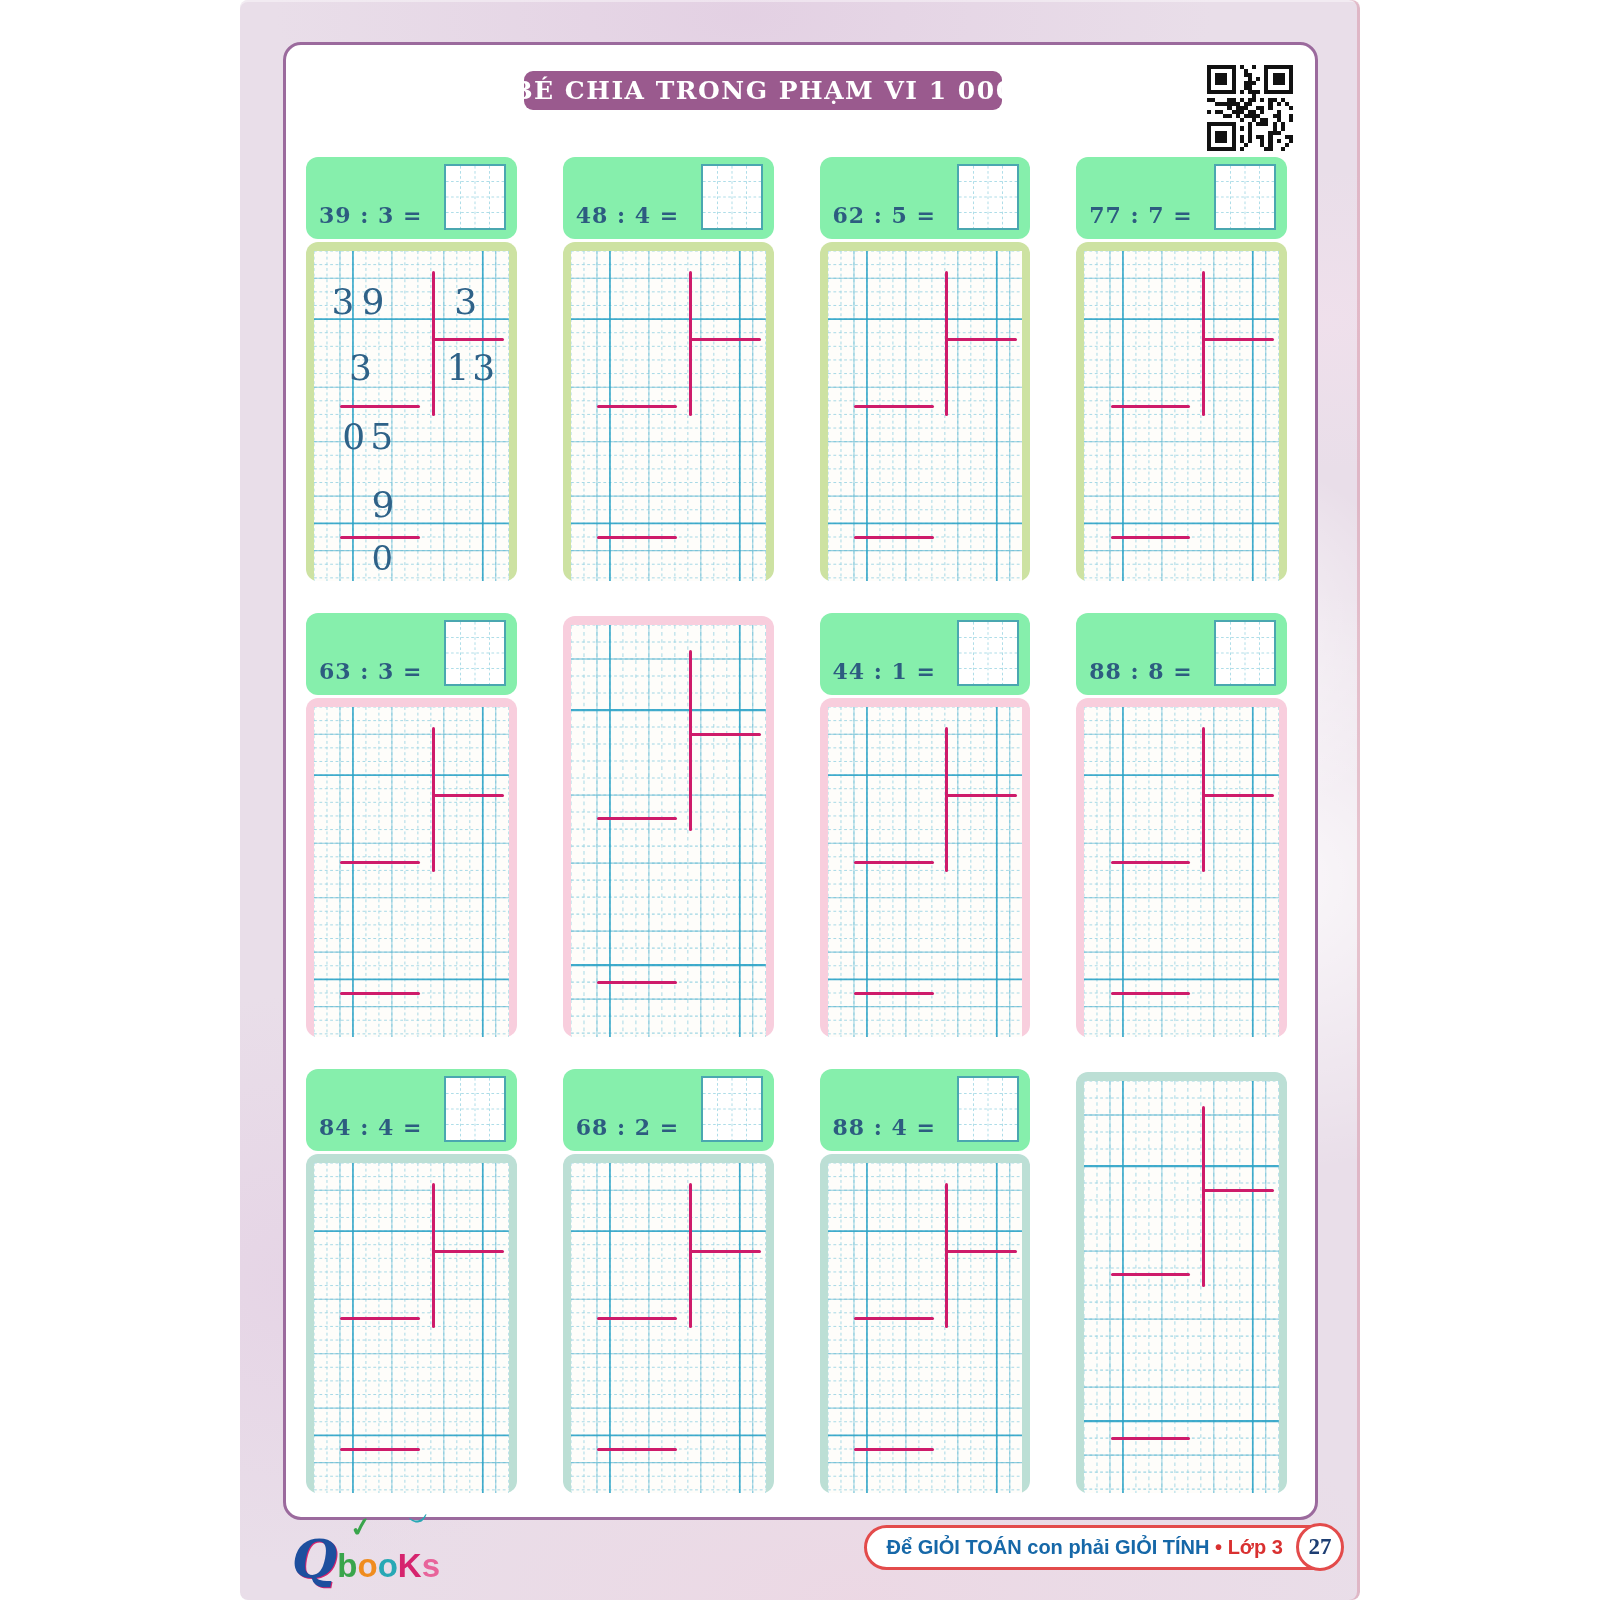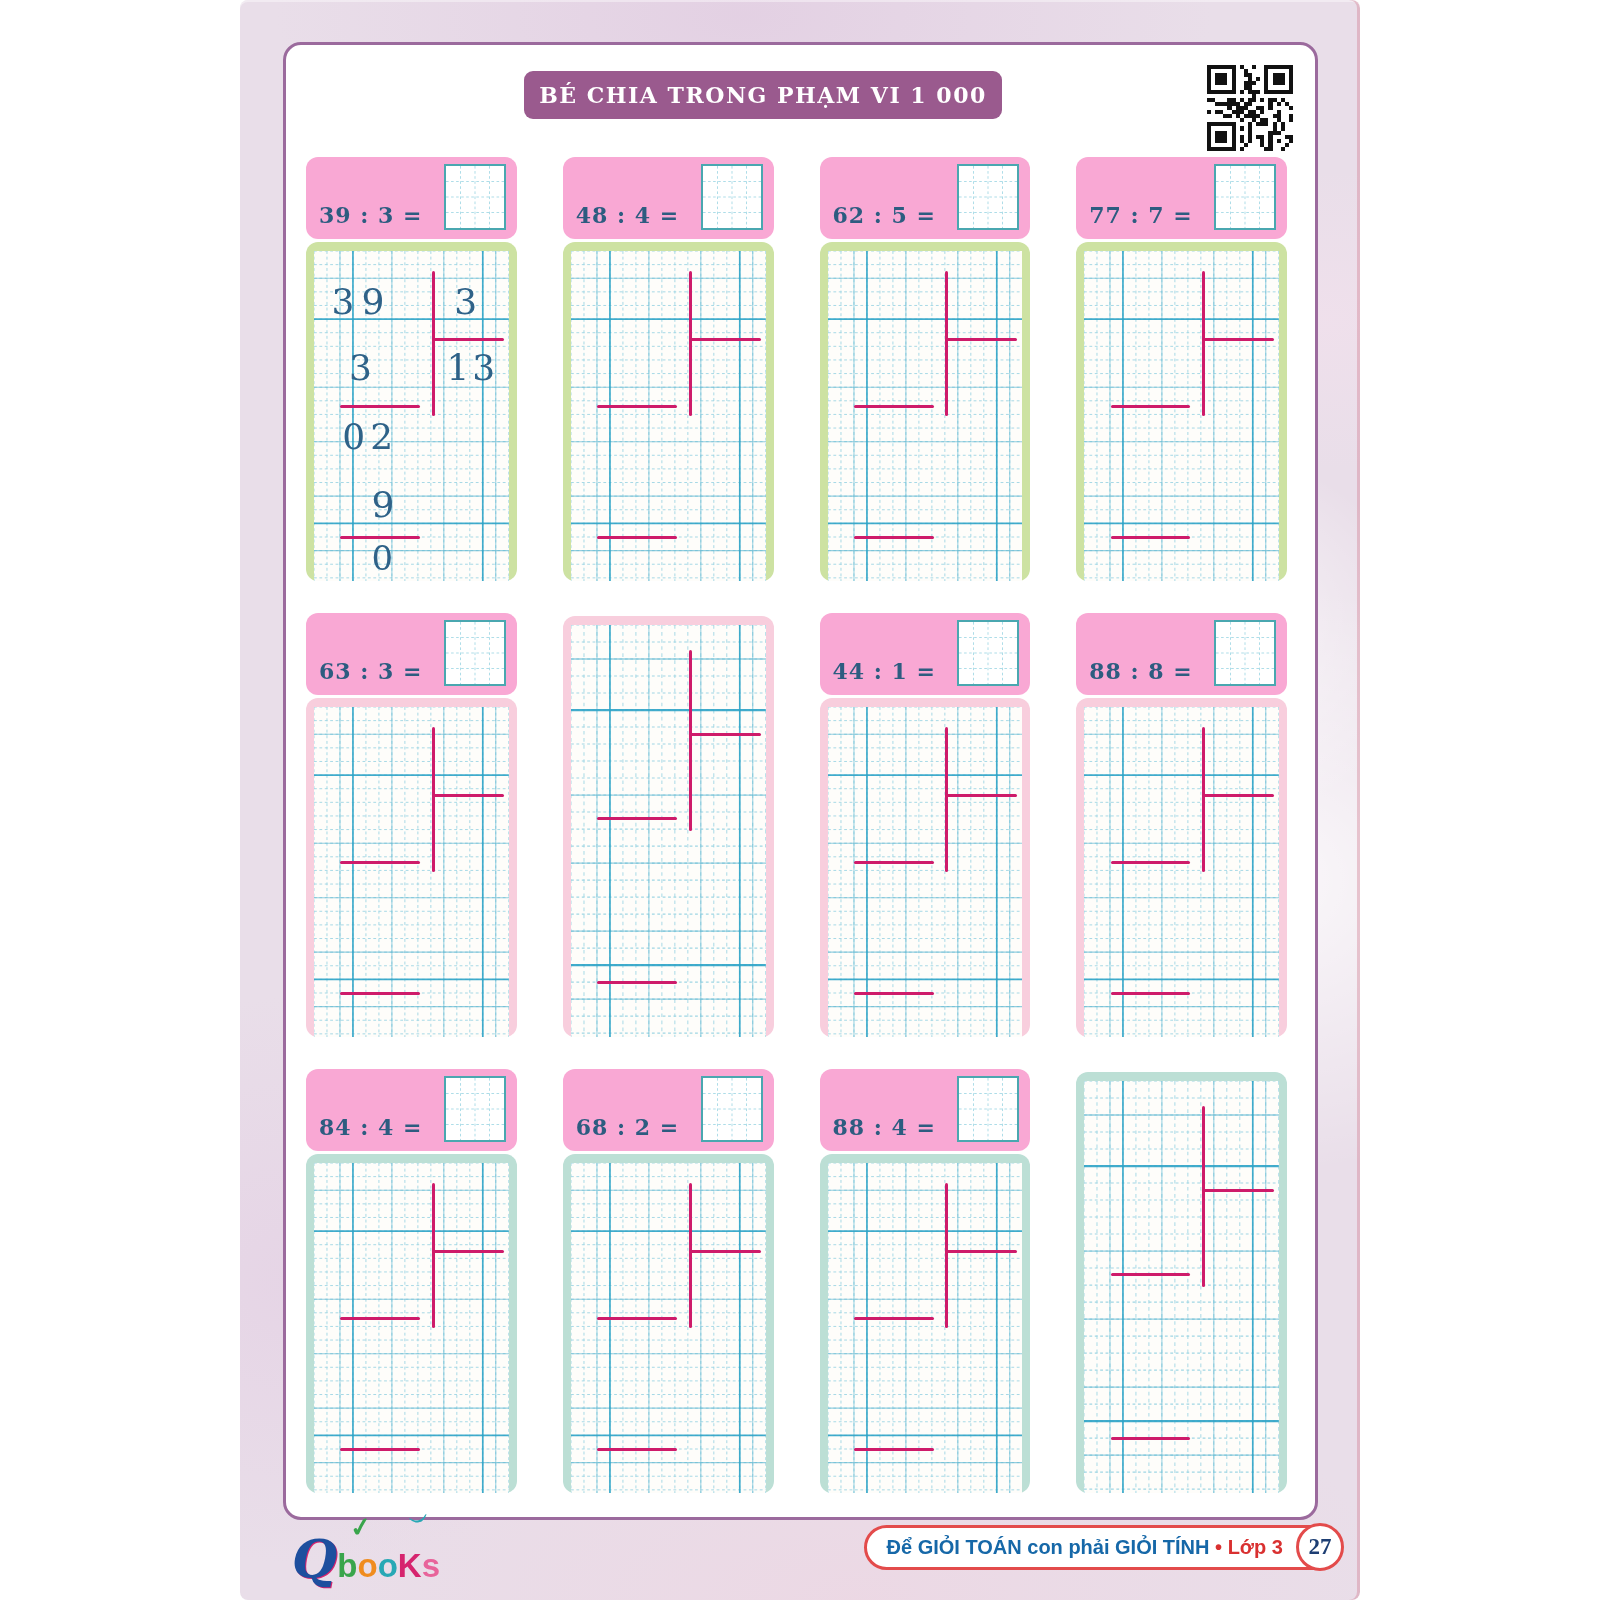--- a/index.html
+++ b/index.html
@@ -20,35 +20,35 @@
       #e9dee9;
     border-radius:8px;
     box-shadow: inset -3px 0 0 rgba(207,121,142,.38), inset 0 2px 0 rgba(255,255,255,.4);
   }
   
   .panel{
     position:absolute;left:43px;top:42px;width:1035px;height:1478px;
     background:#ffffff;border:3px solid #9b6a9d;border-radius:18px;box-sizing:border-box;
   }
   .title-badge{
-    position:absolute;top:26px;left:238px;width:478px;height:48px;
+    position:absolute;top:26px;left:238px;width:478px;height:39px;
     background:#9a5a8e;border-radius:9px;display:flex;align-items:center;justify-content:center;
-    color:#ffffff;font-size:22px;font-weight:700;letter-spacing:1.5px;white-space:nowrap;
+    color:#ffffff;font-size:25px;font-weight:700;letter-spacing:1.5px;white-space:nowrap;
   }
   .qr{position:absolute;top:20px;right:22px;width:86px;height:86px;background:#fff;}
   .qr svg{width:100%;height:100%;display:block;}
   
   .cards-grid{
     position:absolute;top:112px;left:20px;right:28px;
     display:grid;grid-template-columns:repeat(4,1fr);grid-auto-rows:424px;
     column-gap:46px;row-gap:32px;
   }
   .card{display:flex;flex-direction:column;}
   .card-header{
-    position:relative;height:82px;flex:none;background:#f9a8d4;border-radius:12px;
+    position:relative;height:82px;flex:none;background:#86efac;border-radius:12px;
   }
   .problem{
     position:absolute;left:13px;bottom:11px;font-size:22px;font-weight:600;color:#2d5c80;
     letter-spacing:1px;white-space:nowrap;
   }
   .answer-box{
     position:absolute;right:11px;top:7px;width:62px;height:66px;background:#ffffff;
     border:2px solid #4aa7b0;box-sizing:border-box;
   }
   .answer-box svg{width:100%;height:100%;display:block;}
@@ -305,21 +305,21 @@
               </svg>
         <i class="dl vline"></i>
         <i class="dl qline"></i>
         <i class="dl sub1"></i>
         <i class="dl sub2"></i>
         <div class="worked" style="display: block;">
           <span class="wd w-dividend">39</span>
           <span class="wd w-divisor">3</span>
           <span class="wd w-quotient">13</span>
           <span class="wd w-step1">3</span>
-          <span class="wd w-step2">02</span>
+          <span class="wd w-step2">05</span>
           <span class="wd w-step3">9</span>
           <span class="wd w-step4">0</span>
         </div>
       </div>
     </div>
   </div>
 
   <div class="card frame-green">
     <div class="card-header">
       <span class="problem">48 : 4 =</span>

